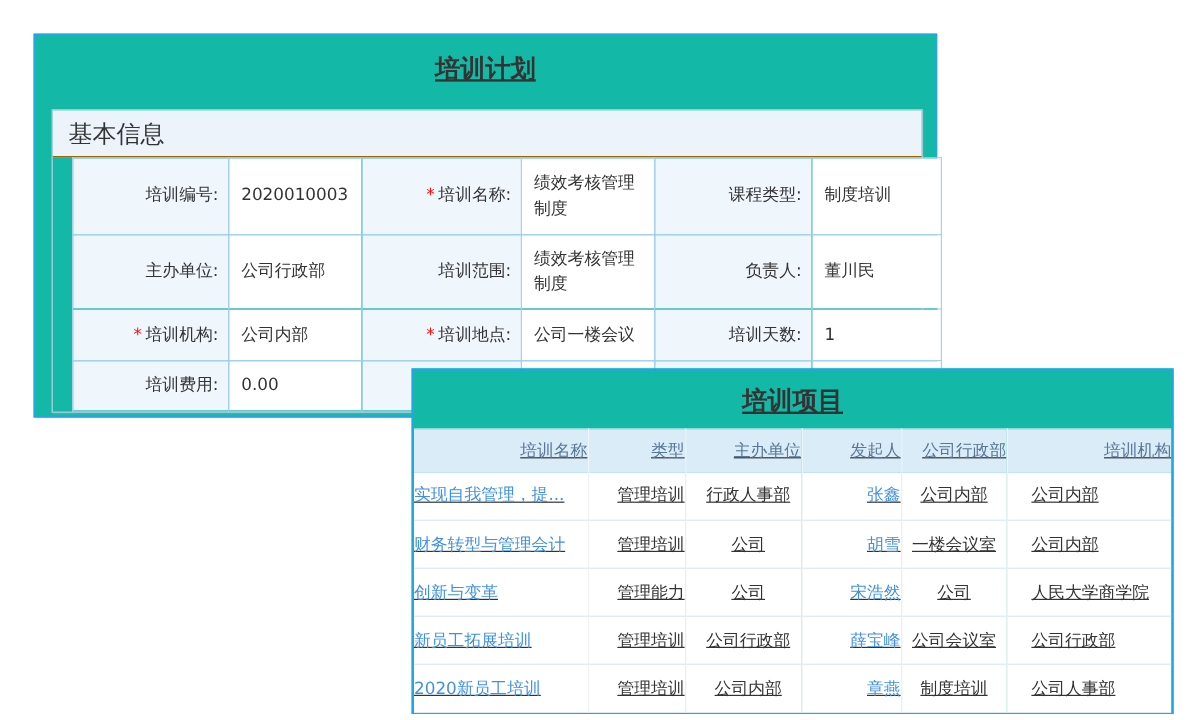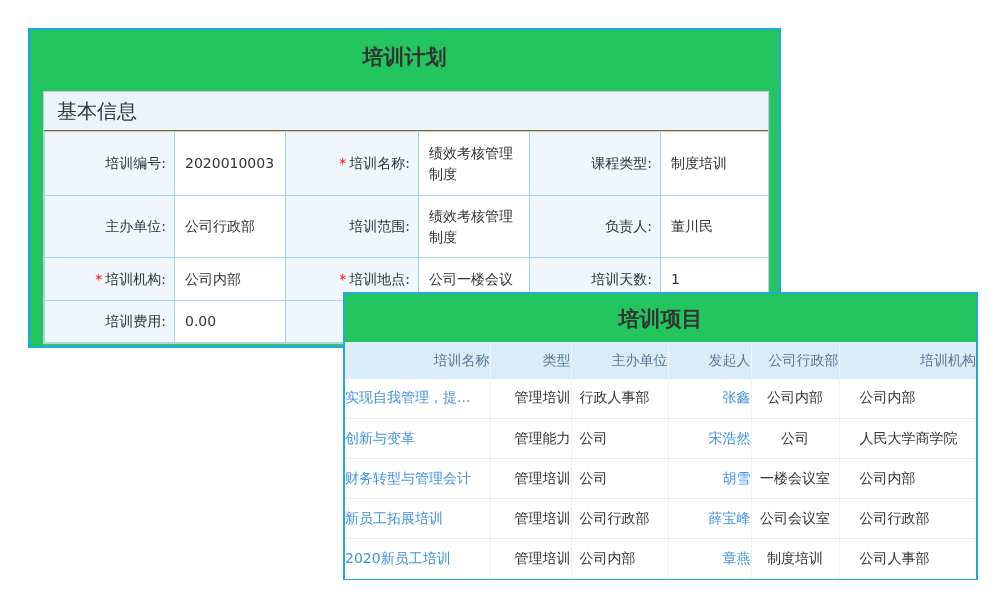--- a/index.html
+++ b/index.html
@@ -1,51 +1,51 @@
 <!DOCTYPE html>
 <html><head>
 <meta charset="utf-8">
 <style>
   * { box-sizing: border-box; margin: 0; padding: 0; }
   html,body { width:1000px; height:600px; background:#ffffff; overflow:hidden;
     font-family:"DejaVu Sans","Liberation Sans",sans-serif; color:#333; font-size:14px; }
 
-  .panel { position:absolute; background:#22c55e; border:2px solid #21a8df; }
+  .panel { position:absolute; background:#14b8a6; border:2px solid #21a8df;text-decoration:underline; }
   #plan-panel { left:28px; top:28px; width:753px; height:320px; z-index:1; }
-  #projects-panel { left:343px; top:292px; width:635px; height:288px; z-index:2; }
+  #projects-panel { left:343px; top:307px; width:635px; height:288px; z-index:2; }
 
   .panel-title { text-align:center; font-size:21px; font-weight:bold; color:#333; }
   #plan-title { padding:13px 0 9px 0; }
   #projects-title { height:48px; line-height:50px; }
 
   
   .form-box { position:absolute; left:13px; top:61px; width:726px;
     border:1px solid #b9cfdf; box-shadow:1px 1px 2px rgba(160,180,200,.35); }
   .section-bar { height:39px; line-height:39px; background:#ecf3fb;
     border-bottom:1px solid #a16207; padding-left:13px; font-size:20px; color:#333; }
-  table.form-grid { width:100%; border-collapse:collapse; table-layout:fixed; }
+  table.form-grid { width:100%; border-collapse:collapse; table-layout:fixed;margin-left:16px; }
   table.form-grid td { border:1px solid #a5d2ee; vertical-align:middle;
     font-size:14px; line-height:1.45; overflow:hidden; }
   td.lbl { background:#eff6fc; text-align:right; padding:4px 8px 4px 4px; }
   td.val { background:#ffffff; text-align:left; padding:4px 6px 4px 10px; }
   tr.r1 { height:64px; } tr.r2 { height:62px; } tr.r3 { height:43px; } tr.r4 { height:42px; }
   .req { color:#ff0000; margin-right:3px; }
 
   
   table.proj-grid { width:100%; border-collapse:collapse; table-layout:fixed; }
   table.proj-grid th { height:36px; background:#d9ecf8; color:#5a7795; font-weight:normal;
     font-size:14px; text-align:right; border-right:1px solid #eef6fb; border-top:1px solid #e4f0f8; }
   table.proj-grid th:last-child { border-right:none; }
   table.proj-grid td { height:40px; font-size:14px; background:#fff;
     border-bottom:1px solid #e2ecf4; border-right:1px solid #ecf2f7; vertical-align:middle; }
   table.proj-grid td:last-child { border-right:none; }
   table.proj-grid tr:last-child td { border-bottom:none; }
   td.c-name  { text-align:left; white-space:nowrap; }
   td.c-type  { text-align:left; padding-left:24px; }
-  td.c-org   { text-align:left; padding-left:8px; }
+  td.c-org   { text-align:center; padding-left:8px; }
   td.c-init  { text-align:right; padding-left:12px; }
   td.c-place { text-align:center; }
   td.c-inst  { text-align:left; padding-left:20px; }
   .link { color:#4191e0; text-decoration:none; cursor:pointer; }
 </style>
 </head>
 <body>
 
 <div class="panel" id="plan-panel">
   <div class="panel-title" id="plan-title">培训计划</div>
@@ -123,34 +123,34 @@
     </tr>
     <tr>
       <td class="c-name"><a class="link">实现自我管理，提...</a></td>
       <td class="c-type">管理培训</td>
       <td class="c-org">行政人事部</td>
       <td class="c-init"><a class="link">张鑫</a></td>
       <td class="c-place">公司内部</td>
       <td class="c-inst">公司内部</td>
     </tr>
     <tr>
+      <td class="c-name"><a class="link">财务转型与管理会计</a></td>
+      <td class="c-type">管理培训</td>
+      <td class="c-org">公司</td>
+      <td class="c-init"><a class="link">胡雪</a></td>
+      <td class="c-place">一楼会议室</td>
+      <td class="c-inst">公司内部</td>
+    </tr>
+    <tr>
       <td class="c-name"><a class="link">创新与变革</a></td>
       <td class="c-type">管理能力</td>
       <td class="c-org">公司</td>
       <td class="c-init"><a class="link">宋浩然</a></td>
       <td class="c-place">公司</td>
       <td class="c-inst">人民大学商学院</td>
-    </tr>
-    <tr>
-      <td class="c-name"><a class="link">财务转型与管理会计</a></td>
-      <td class="c-type">管理培训</td>
-      <td class="c-org">公司</td>
-      <td class="c-init"><a class="link">胡雪</a></td>
-      <td class="c-place">一楼会议室</td>
-      <td class="c-inst">公司内部</td>
     </tr>
     <tr>
       <td class="c-name"><a class="link">新员工拓展培训</a></td>
       <td class="c-type">管理培训</td>
       <td class="c-org">公司行政部</td>
       <td class="c-init"><a class="link">薛宝峰</a></td>
       <td class="c-place">公司会议室</td>
       <td class="c-inst">公司行政部</td>
     </tr>
     <tr>

